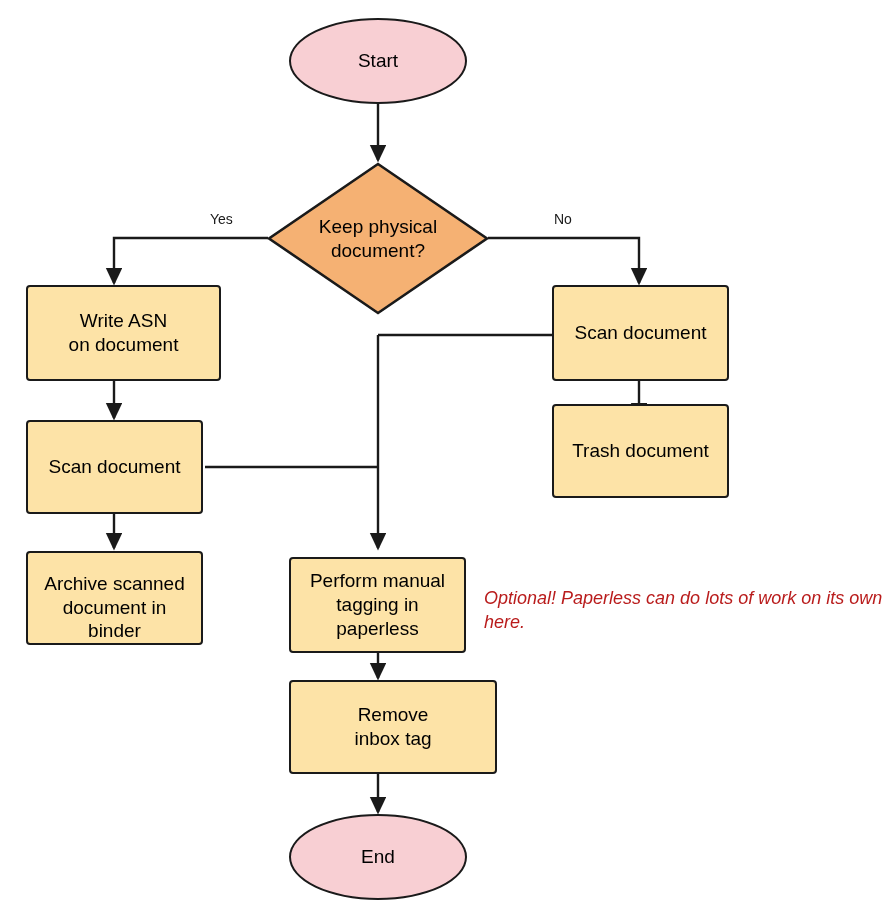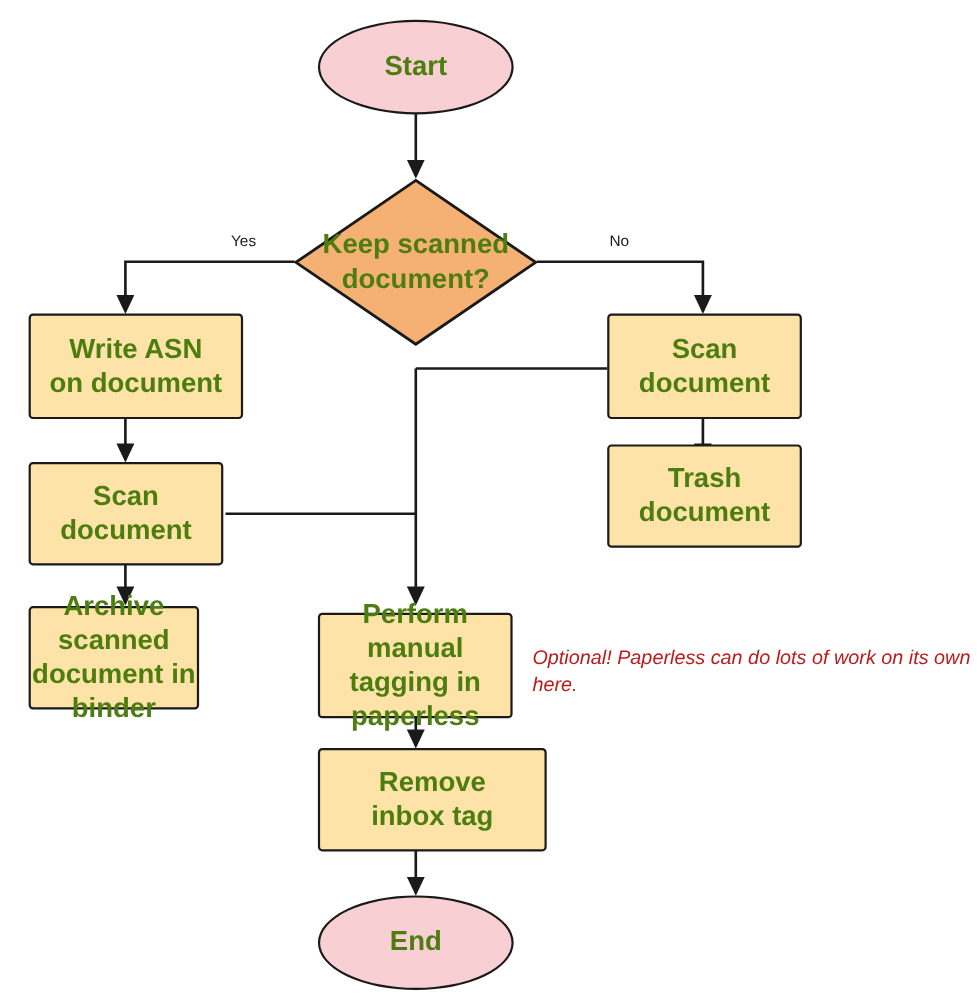--- a/index.html
+++ b/index.html
@@ -24,25 +24,24 @@
     width: 888px;
     height: 907px;
   }
   .node {
     position: absolute;
     box-sizing: border-box;
     display: flex;
     align-items: center;
     justify-content: center;
     text-align: center;
-    color: #4d7c0f;
-    font-size: 25px;
+    color: #000000;
+    font-size: 19px;
     line-height: 1.25;
     z-index: 2;
-    font-weight: bold;
   }
   .node.terminal {
     background: #f8cfd3;
     border: 2px solid #1a1a1a;
     border-radius: 50%;
   }
   .node.process {
     background: #fde3a7;
     border: 2px solid #1a1a1a;
     border-radius: 4px;
@@ -119,37 +118,37 @@
   </svg>
 
   <div class="node terminal" style="left:289px; top:18px; width:178px; height:86px;">
     <span>Start</span>
   </div>
 
   <div class="node decision" style="left:266px; top:161px; width:224px; height:155px;">
     <svg class="decision-shape" viewBox="0 0 224 155" preserveAspectRatio="none">
       <polygon points="112,3 221,77.5 112,152 3,77.5" fill="#f5b173" stroke="#1a1a1a" stroke-width="2.6"></polygon>
     </svg>
-    <span class="decision-label" style="white-space:pre-line;">Keep scanned
+    <span class="decision-label" style="white-space:pre-line;">Keep physical
 document?</span>
   </div>
 
   <div class="edge-label" style="left:210px; top:211px;">Yes</div>
   <div class="edge-label" style="left:510px; top:211px;margin-left:44px;">No</div>
 
   <div class="node process" style="left:26px; top:285px; width:195px; height:96px; white-space:pre-line;">
     <span>Write ASN
 on document</span>
   </div>
 
   <div class="node process" style="left:26px; top:420px; width:177px; height:94px; white-space:pre-line;">
     <span>Scan document</span>
   </div>
 
-  <div class="node process" style="left:26px; top:551px; width:155px; height:94px; white-space:pre-line;">
+  <div class="node process" style="left:26px; top:551px; width:177px; height:94px; white-space:pre-line;align-items:flex-end;">
     <span>Archive scanned
 document in
 binder</span>
   </div>
 
   <div class="node process" style="left:552px; top:285px; width:177px; height:96px; white-space:pre-line;">
     <span>Scan document</span>
   </div>
 
   <div class="node process" style="left:552px; top:404px; width:177px; height:94px; white-space:pre-line;">

